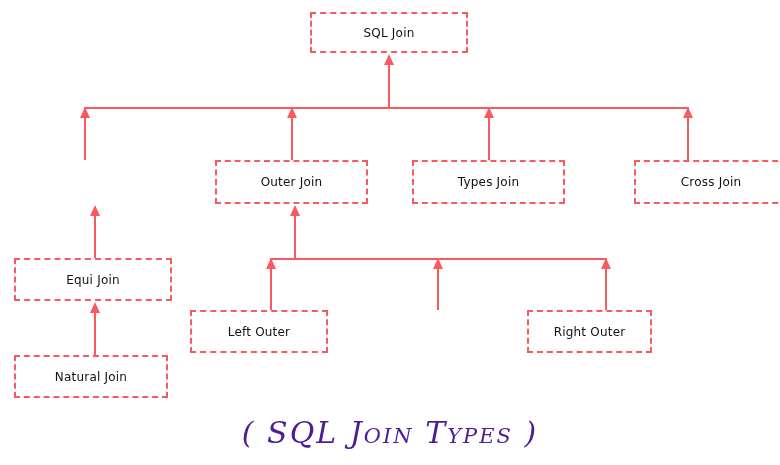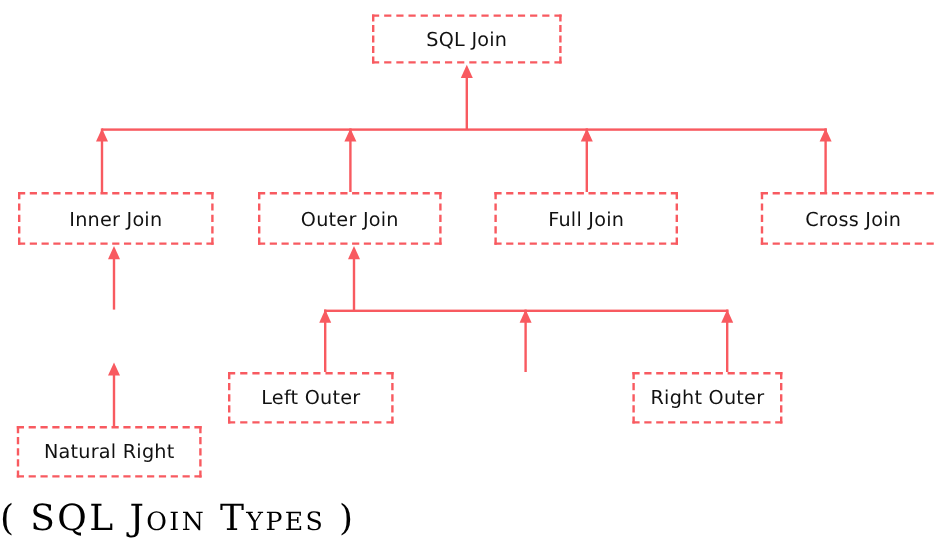--- a/index.html
+++ b/index.html
@@ -20,21 +20,21 @@
   .node {
     position: absolute;
     box-sizing: border-box;
     border: 2px dashed #f85a60;
     background: transparent;
     display: flex;
     align-items: center;
     justify-content: center;
     color: #111111;
     font-family: "DejaVu Sans", sans-serif;
-    font-size: 16px;
+    font-size: 12px;
     letter-spacing: 0.2px;
     white-space: nowrap;
     user-select: none;
   }
 
   
   .conn-v, .conn-h {
     position: absolute;
     background: #f85a60;
   }
@@ -48,27 +48,28 @@
     border-left: 5px solid transparent;
     border-right: 5px solid transparent;
     border-bottom: 11px solid #f85a60;
   }
 
   
   #caption {
     position: absolute;
     left: 0;
     right: 0;
-    text-align: left;
+    text-align: center;
     font-family: "DejaVu Serif", serif;
     font-size: 30px;
     font-variant: small-caps;
     letter-spacing: 2px;
-    color: #000000;
+    color: #4c1d95;
     white-space: pre;
+    font-style: italic;
   }
 </style>
 </head>
 <body>
 
 <div id="canvas">
 
   <div class="node" style="left:310px; top:12px; width:158px; height:41px;">
     <span>SQL Join</span>
   </div>
@@ -83,45 +84,45 @@
 
   <div class="conn-v" style="left:291px; top:107px; height:53px;"></div>
   <div class="arrow-up" style="left:287px; top:107px;"></div>
 
   <div class="conn-v" style="left:488px; top:107px; height:53px;"></div>
   <div class="arrow-up" style="left:484px; top:107px;"></div>
 
   <div class="conn-v" style="left:687px; top:107px; height:53px;"></div>
   <div class="arrow-up" style="left:683px; top:107px;"></div>
 
-  <div class="node" style="left:15px; top:160px; width:163px; height:44px;">
-    <span>Inner Join</span>
-  </div>
 
   <div class="node" style="left:215px; top:160px; width:153px; height:44px;justify-content:center;">
     <span>Outer Join</span>
   </div>
 
   <div class="node" style="left:412px; top:160px; width:153px; height:44px;">
-    <span>Full Join</span>
+    <span>Types Join</span>
   </div>
 
   <div class="node" style="left:634px; top:160px; width:154px; height:44px;">
     <span>Cross Join</span>
   </div>
 
   <div class="conn-v" style="left:94px; top:215px; height:43px;"></div>
   <div class="arrow-up" style="left:90px; top:205px;"></div>
 
+  <div class="node" style="left:14px; top:258px; width:158px; height:43px;">
+    <span>Equi Join</span>
+  </div>
 
   <div class="conn-v" style="left:94px; top:312px; height:43px;"></div>
   <div class="arrow-up" style="left:90px; top:302px;"></div>
 
   <div class="node" style="left:14px; top:355px; width:154px; height:43px;">
-    <span>Natural Right</span>
+    <span>Natural Join</span>
   </div>
 
   <div class="conn-v" style="left:294px; top:215px; height:44px;"></div>
   <div class="arrow-up" style="left:290px; top:205px;"></div>
 
   <div class="conn-h" style="left:270px; top:258px; width:337px;"></div>
 
   <div class="conn-v" style="left:270px; top:258px; height:52px;"></div>
   <div class="arrow-up" style="left:266px; top:258px;"></div>
 

